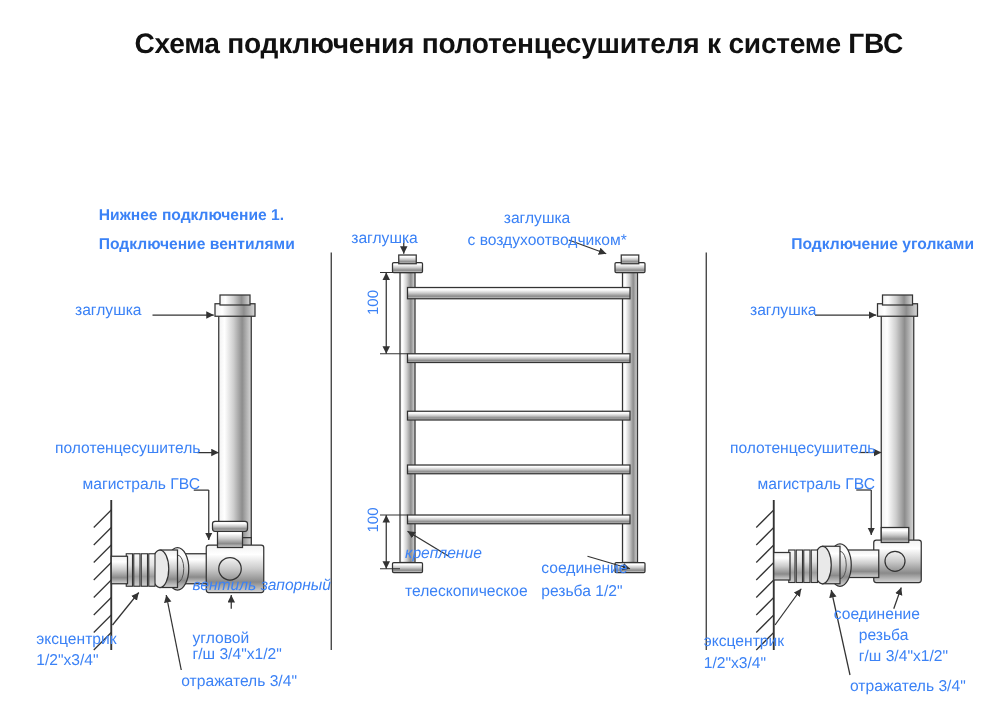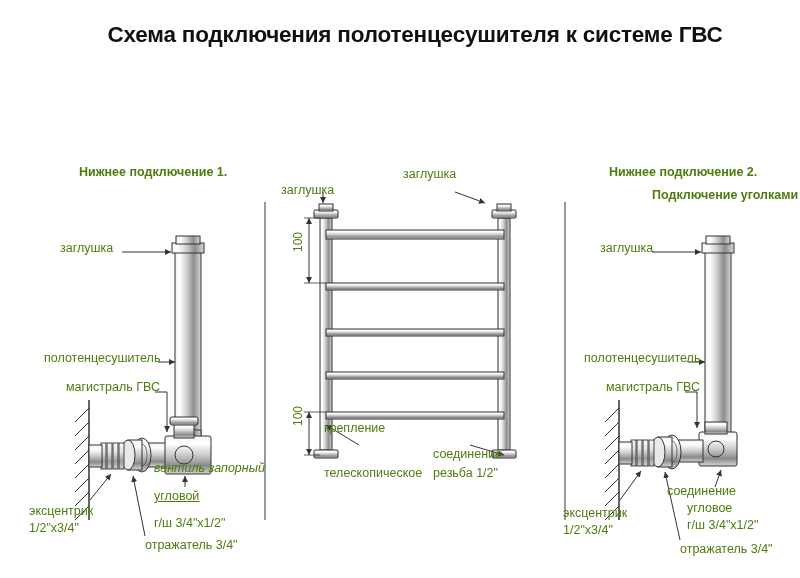--- a/index.html
+++ b/index.html
@@ -29,21 +29,21 @@
     width: 800px;
     text-align: center;
     font-size: 22.5px;
     font-weight: bold;
     letter-spacing: -0.2px;
     color: #111111;
   }
   .lbl {
     position: absolute;
     font-size: 12.5px;
-    color: #4d7c0f;
+    color: #3b82f6;
     white-space: nowrap;
     line-height: 1.32;
   }
   .lbl.bold { font-weight: bold; }
   svg { display: block; }
   .svg-layer {
     position: absolute;
     left: 0; top: 0;
     width: 800px; height: 578px;
     pointer-events: none;
@@ -214,44 +214,45 @@
       <line x1="673" y1="362" x2="690" y2="362" stroke="#333" stroke-width="1" marker-end="url(#arr)"></line>
       <line x1="670" y1="392" x2="682" y2="392" stroke="#333" stroke-width="1"></line>
       <line x1="682" y1="392" x2="682" y2="428" stroke="#333" stroke-width="1" marker-end="url(#arr)"></line>
       <line x1="605" y1="500" x2="626" y2="471" stroke="#333" stroke-width="1" marker-end="url(#arr)"></line>
       <line x1="700" y1="487" x2="706" y2="470" stroke="#333" stroke-width="1" marker-end="url(#arr)"></line>
       <line x1="665" y1="540" x2="650" y2="472" stroke="#333" stroke-width="1" marker-end="url(#arr)"></line>
     </g>
   </svg>
 
   <div class="lbl bold" style="left:64px; top:164px;">Нижнее подключение 1.</div>
+  <div class="lbl bold" style="left:64px; top:187px;">Подключение вентилями</div>
   <div class="lbl" style="left:45px; top:240px;">заглушка</div>
   <div class="lbl" style="left:29px; top:350px;">полотенцесушитель</div>
   <div class="lbl" style="left:51px; top:379px;">магистраль ГВС</div>
   <div class="lbl" style="left:14px; top:503px;">эксцентрик</div>
   <div class="lbl" style="left:14px; top:520px;">1/2"x3/4"</div>
   <div class="lbl" style="left:139px; top:460px;font-style:italic;">вентиль запорный</div>
-  <div class="lbl" style="left:139px; top:488px;text-decoration:underline;">угловой</div>
+  <div class="lbl" style="left:139px; top:502px;">угловой</div>
   <div class="lbl" style="left:139px; top:515px;">г/ш 3/4"x1/2"</div>
   <div class="lbl" style="left:130px; top:537px;">отражатель 3/4"</div>
 
   <div class="lbl" style="left:266px; top:182px;">заглушка</div>
   <div class="lbl" style="left:388px; top:166px;">заглушка</div>
+  <div class="lbl" style="left:359px; top:184px;">с воздухоотводчиком*</div>
   <div class="lbl" style="left:276px; top:232px; writing-mode:vertical-rl; transform:rotate(180deg); font-size:12px;">100</div>
   <div class="lbl" style="left:276px; top:406px; writing-mode:vertical-rl; transform:rotate(180deg); font-size:12px;">100</div>
-  <div class="lbl" style="left:309px; top:420px;">крепление</div>
+  <div class="lbl" style="left:309px; top:434px;font-style:italic;">крепление</div>
   <div class="lbl" style="left:309px; top:465px;">телескопическое</div>
   <div class="lbl" style="left:418px; top:446px;">соединение</div>
   <div class="lbl" style="left:418px; top:465px;">резьба 1/2"</div>
 
-  <div class="lbl bold" style="left:594px; top:164px;">Нижнее подключение 2.</div>
-  <div class="lbl bold" style="left:597px; top:187px;padding-left:40px;">Подключение уголками</div>
+  <div class="lbl bold" style="left:578px; top:187px;padding-left:40px;">Подключение уголками</div>
   <div class="lbl" style="left:585px; top:240px;">заглушка</div>
   <div class="lbl" style="left:569px; top:350px;">полотенцесушитель</div>
   <div class="lbl" style="left:591px; top:379px;">магистраль ГВС</div>
   <div class="lbl" style="left:548px; top:505px;">эксцентрик</div>
   <div class="lbl" style="left:548px; top:522px;">1/2"x3/4"</div>
   <div class="lbl" style="left:652px; top:483px;">соединение</div>
-  <div class="lbl" style="left:672px; top:500px;">угловое</div>
+  <div class="lbl" style="left:672px; top:500px;">резьба</div>
   <div class="lbl" style="left:672px; top:517px;">г/ш 3/4"x1/2"</div>
   <div class="lbl" style="left:665px; top:541px;">отражатель 3/4"</div>
 
 </div>
 
 </body></html>

